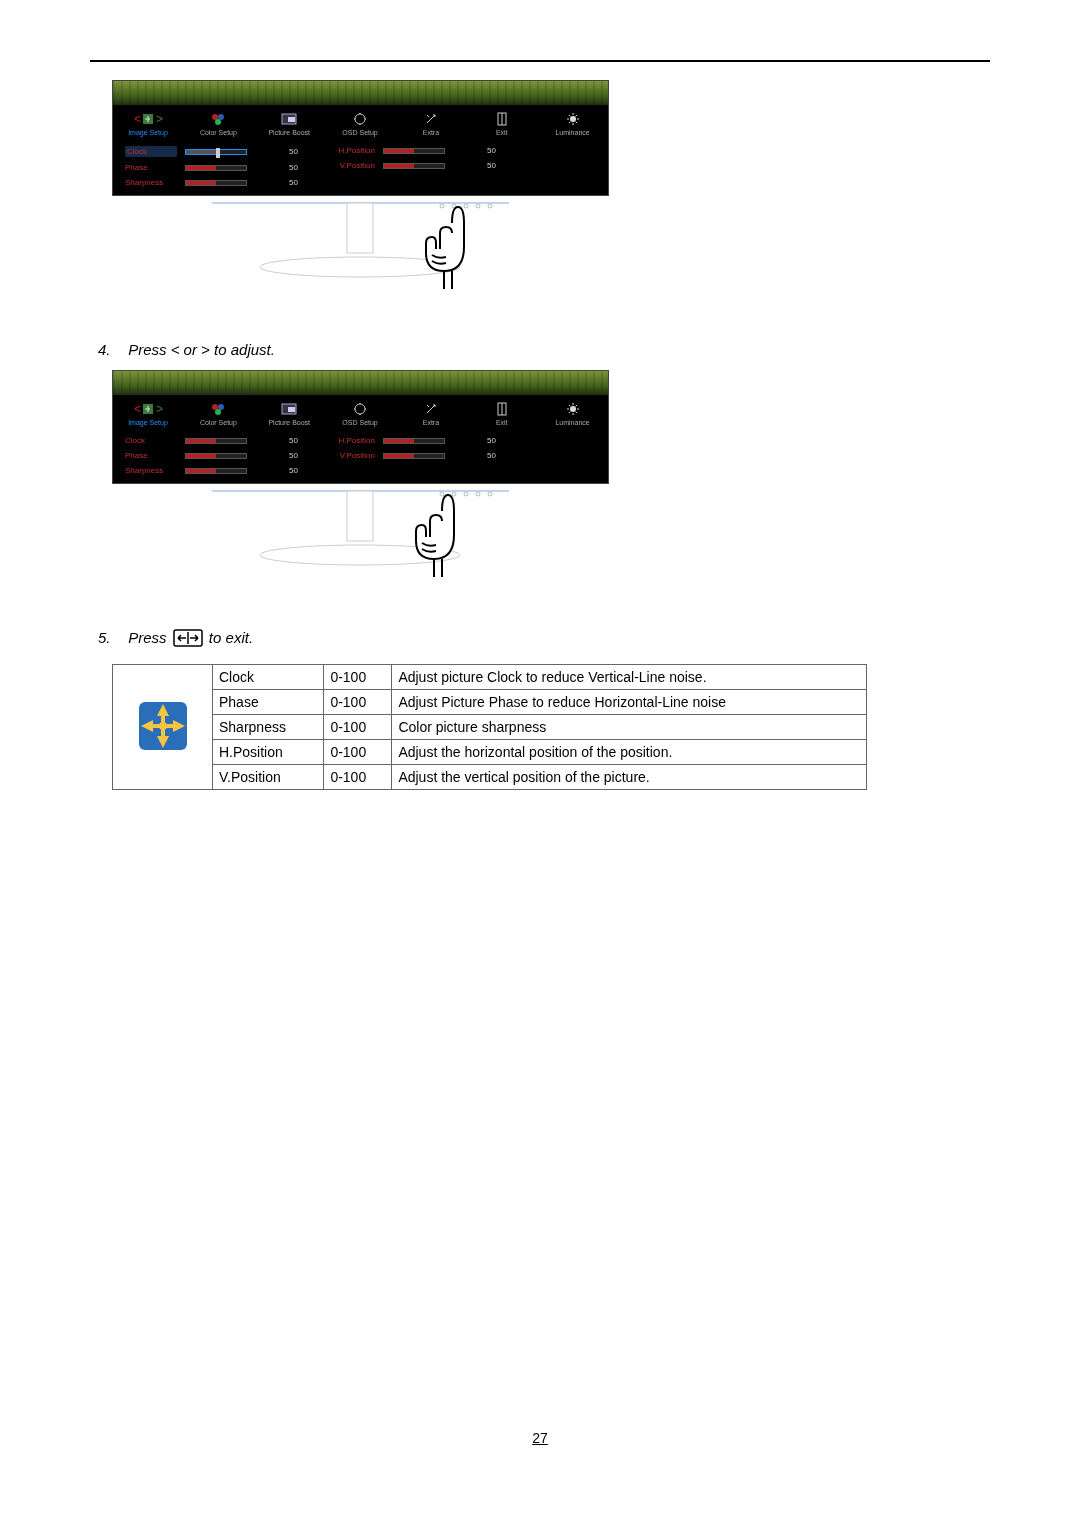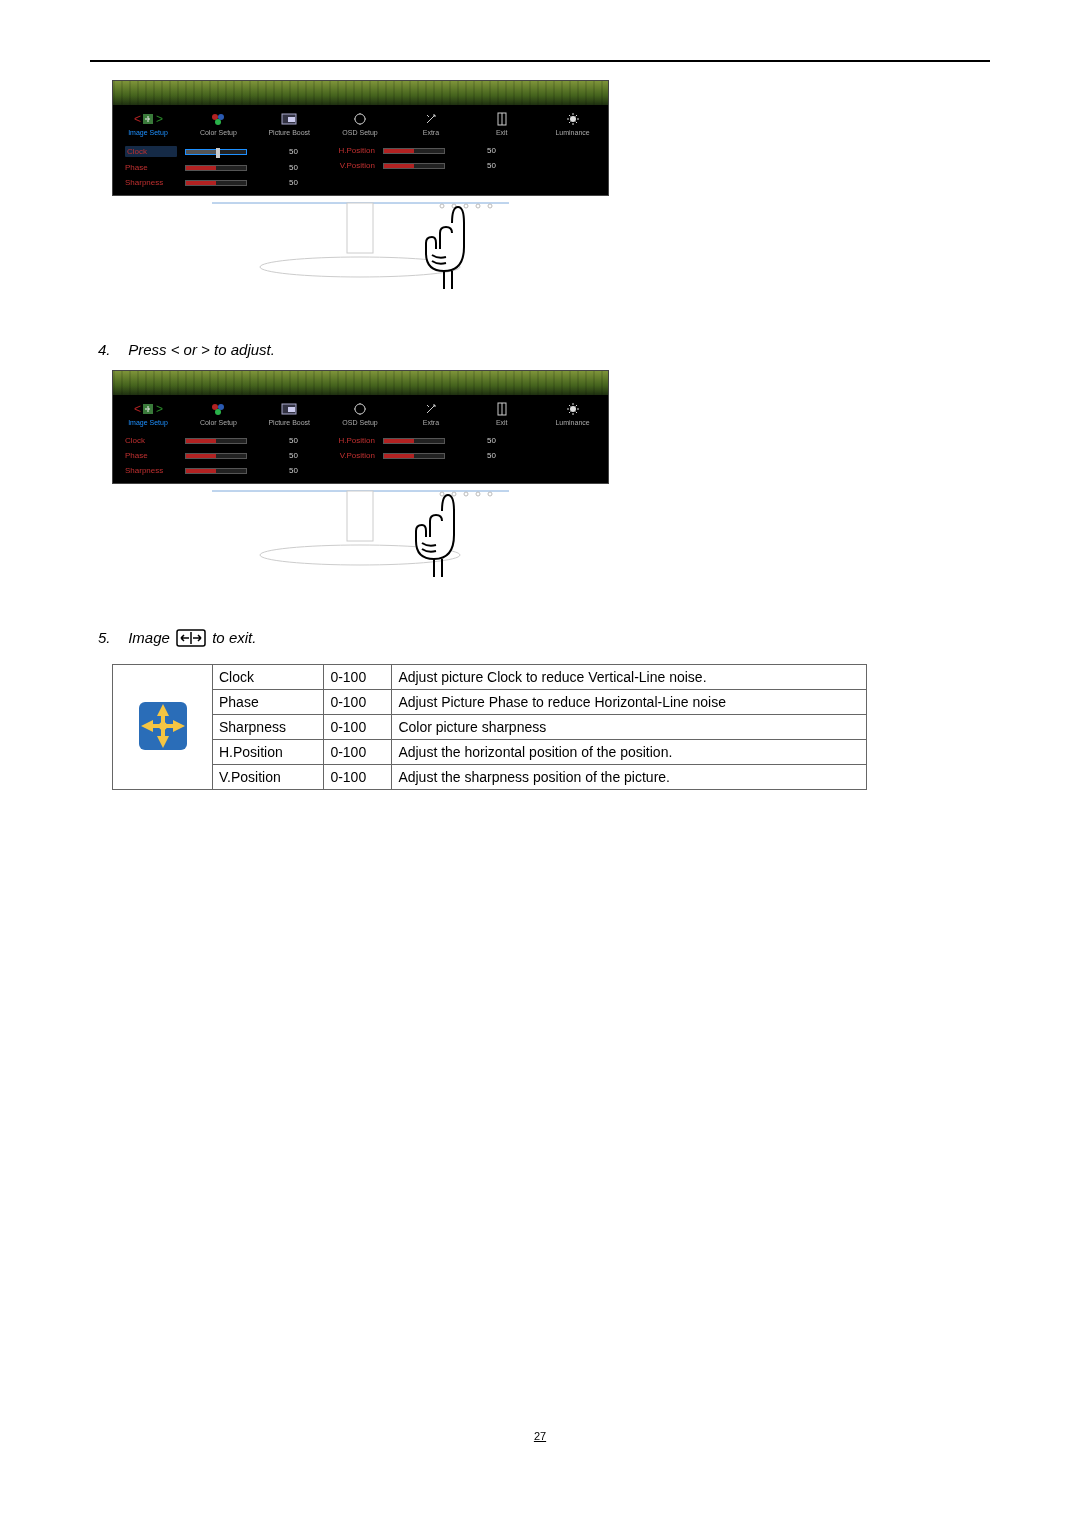--- a/index.html
+++ b/index.html
@@ -168,21 +168,21 @@
     background: #fff;
   }
   .move-icon {
     width: 60px;
     height: 60px;
     display: inline-block;
   }
   .page-num {
     text-align: center;
     margin-top: 640px;
-    font-size: 11px;
+    font-size: 14px;
     text-decoration: underline;
   }
 </style>
 </head>
 <body>
 
 <div class="top-rule"></div>
 
 <div class="osd-figure">
   <div class="osd-panel">
@@ -473,21 +473,21 @@
         <path d="M30 10 Q30 -6 36 -6 Q42 -6 42 10 L42 34 Q42 58 22 58 Q4 58 4 40 L4 30 Q4 24 10 24 Q14 24 14 30 L14 36 M18 36 L18 20 Q18 14 24 14 Q30 14 30 20"></path>
         <path d="M10 48 q6 4 14 2 M10 42 q6 4 14 2" fill="none"></path>
         <path d="M22 58 L22 76 M30 58 L30 76" fill="none"></path>
       </g>
     </svg>
   </div>
 </div>
 
 <p class="instr">
   <span class="num">5.</span>
-  <span>Image </span>
+  <span>Press </span>
   <span class="exit-icon">
     <svg width="30" height="18" viewBox="0 0 30 18">
       <rect x="1" y="1" width="28" height="16" rx="2" fill="#fff" stroke="#000" stroke-width="1.5"></rect>
       <path d="M5 9 h8 M5 9 l3 -3 M5 9 l3 3" stroke="#000" stroke-width="1.5" fill="none"></path>
       <path d="M17 9 h8 M25 9 l-3 -3 M25 9 l-3 3" stroke="#000" stroke-width="1.5" fill="none"></path>
       <path d="M15 3 v12" stroke="#000" stroke-width="1.5"></path>
     </svg>
   </span>
   <span> to exit.</span>
 </p>
@@ -526,18 +526,18 @@
     <td>Color picture sharpness</td>
   </tr>
   <tr>
     <td>H.Position</td>
     <td>0-100</td>
     <td>Adjust the horizontal position of the position.</td>
   </tr>
   <tr>
     <td>V.Position</td>
     <td>0-100</td>
-    <td>Adjust the sharpness position of the picture.</td>
+    <td>Adjust the vertical position of the picture.</td>
   </tr>
 </tbody>
   </table>
 
 <p class="page-num">27</p>
 
 </body></html>

